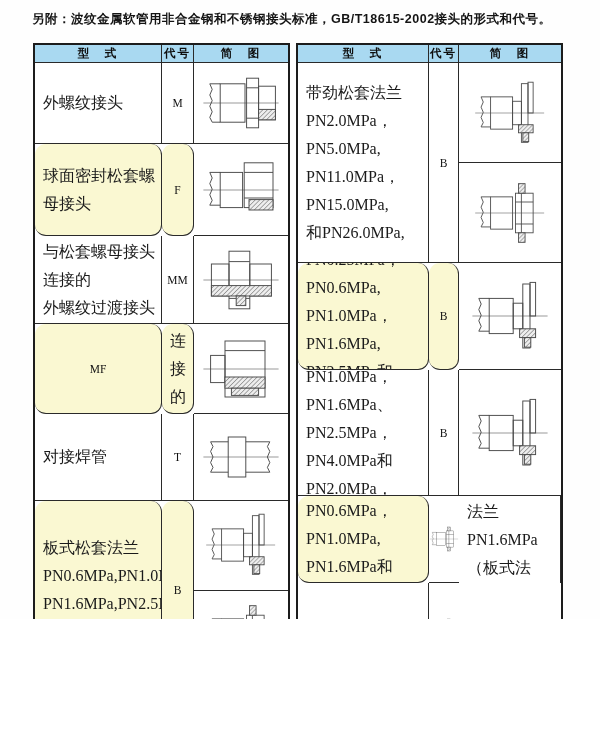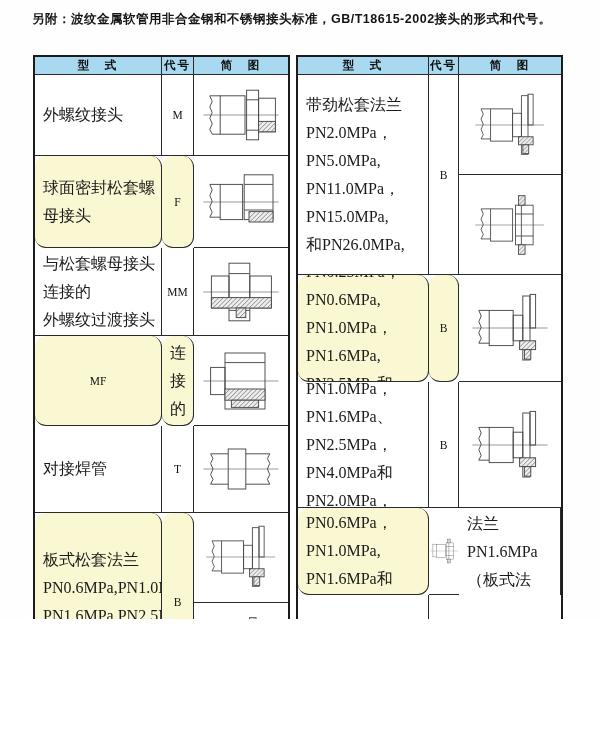--- a/index.html
+++ b/index.html
@@ -7,21 +7,21 @@
   .page {
     position:relative; width:600px; height:619px; background:#fefefe;
     font-family:"Liberation Serif", serif; color:#111; overflow:hidden;
   }
   .doc-title {
     position:absolute; left:32px; top:11px; width:540px;
     font-family:"Liberation Sans", sans-serif;
     font-size:12.5px; font-weight:bold; letter-spacing:0.5px; color:#141414;
   }
   .tbl {
-    position:absolute; top:55px; height:638px;
+    position:absolute; top:43px; height:638px;
     border:2px solid #1c1c1c; background:#fff;
     display:grid;
   }
   .tbl-left  { left:33px;  width:257px; grid-template-columns:127px 32px 1fr;
                grid-template-rows:18px 81px 92px 88px 90px 87px 1fr; }
   .tbl-right { left:296px; width:267px; grid-template-columns:131px 30px 1fr;
                grid-template-rows:18px 200px 107px 126px 87px 1fr; }
   .cell {
     border-right:1px solid #2a2a2a; border-bottom:1px solid #2a2a2a;
     overflow:hidden; position:relative;

